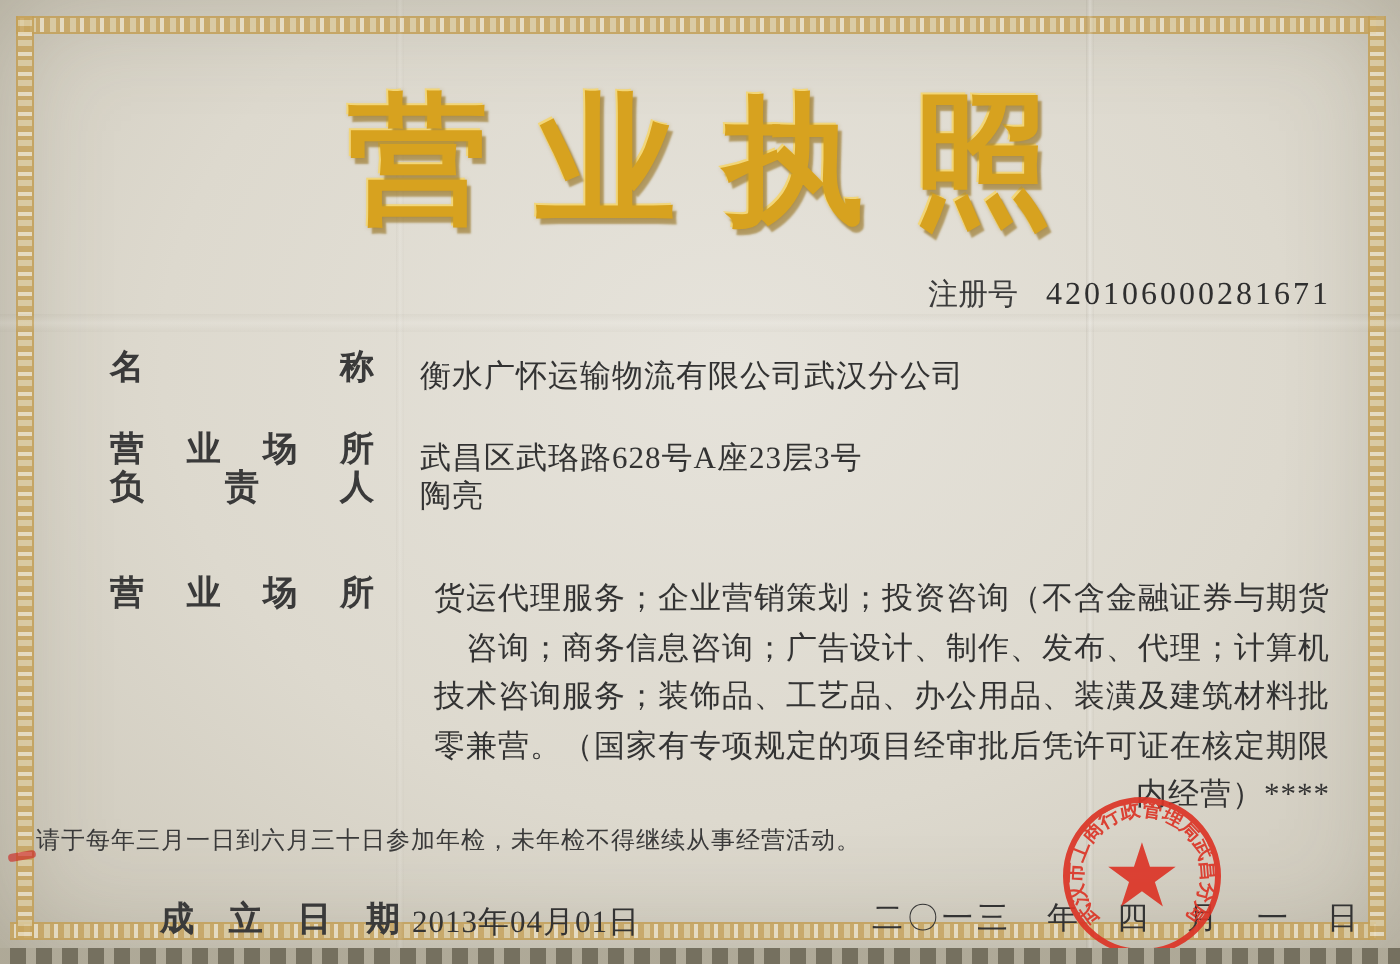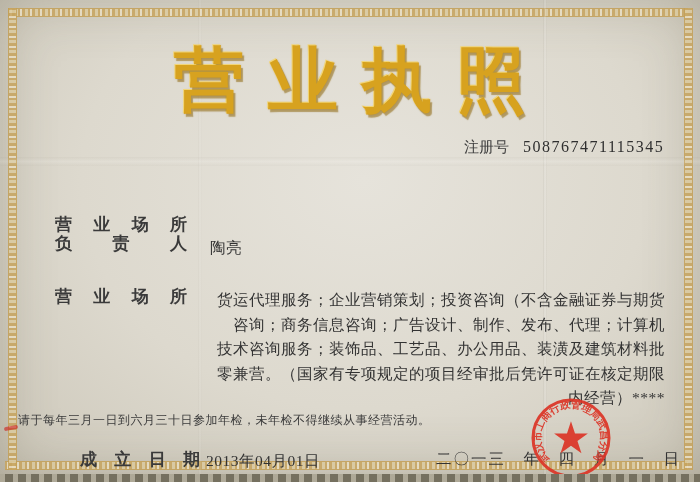--- a/index.html
+++ b/index.html
@@ -87,26 +87,31 @@
     <div class="bstrip bv bl"></div>
     <div class="bstrip bv br"></div>
 
     <div class="crease-v" style="left:543px; opacity:.7"></div>
     <div class="crease-v" style="left:198px; opacity:.35"></div>
     <div class="crease-h" style="top:157px; opacity:.5"></div>
 
     <div class="title">营业执照</div>
 
     <div class="regline">
-      <span>注册号</span><span class="num">508767471115345</span>
+      <span>注册号</span><span class="num">420106000281671</span>
     </div>
 
+    <div class="row" style="top:172px">
+      <div class="flabel">名称</div>
+      <div class="fvalue">衡水广怀运输物流有限公司武汉分公司</div>
+    </div>
 
     <div class="row" style="top:213px">
       <div class="flabel">营业场所</div>
+      <div class="fvalue">武昌区武珞路628号A座23层3号</div>
     </div>
 
     <div class="row" style="top:232px">
       <div class="flabel">负责人</div>
       <div class="fvalue">陶亮</div>
     </div>
 
     <div class="row" style="top:285px">
       <div class="flabel">营业场所</div>
       <div class="fvalue scope">货运代理服务；企业营销策划；投资咨询（不含金融证券与期货

